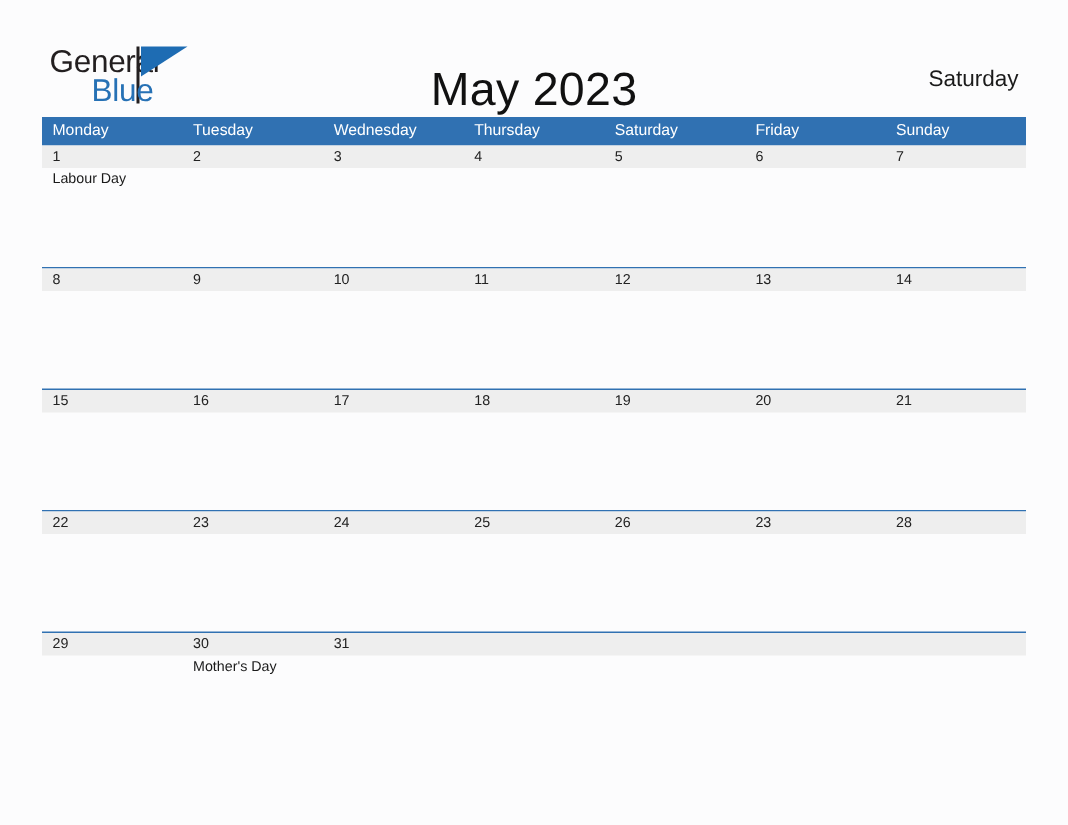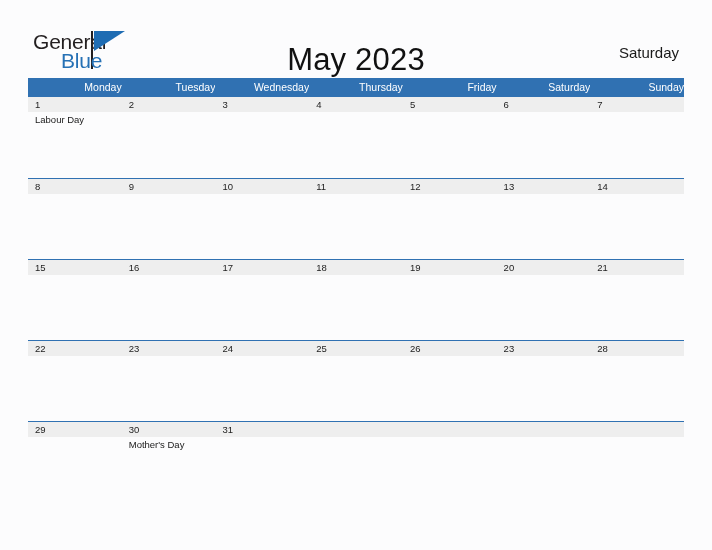--- a/index.html
+++ b/index.html
@@ -111,21 +111,20 @@
   .weekday-cell {
     flex: 1 1 0;
     color: #ffffff;
     font-size: 10.5px;
     line-height: 19px;
     padding-left: 7px;
     box-sizing: border-box;
     font-family: "Liberation Sans", sans-serif;
     white-space: nowrap;
     overflow: hidden;
-    text-align: right;
   }
 
   .week-row {
     position: relative;
     height: 81px;
     border-top: 1px solid #3071b2;
     box-sizing: border-box;
   }
   .week-row:first-of-type {
     border-top: none;
@@ -194,22 +193,22 @@
 
     <div class="cal-region">Saturday</div>
   </div>
 
   <div class="cal-wrap">
     <div class="weekday-row">
         <div class="weekday-cell">Monday</div>
         <div class="weekday-cell">Tuesday</div>
         <div class="weekday-cell">Wednesday</div>
         <div class="weekday-cell">Thursday</div>
+        <div class="weekday-cell">Saturday</div>
         <div class="weekday-cell">Friday</div>
-        <div class="weekday-cell">Saturday</div>
         <div class="weekday-cell">Sunday</div>
       </div>
     <div class="week-rows">
         <div class="week-row">
           <div class="week-band"></div>
           <div class="week-cells">
             <div class="day-cell">
               <span class="day-num">1</span>
               <div class="day-events">
                 <span class="day-event">Labour Day</span>

